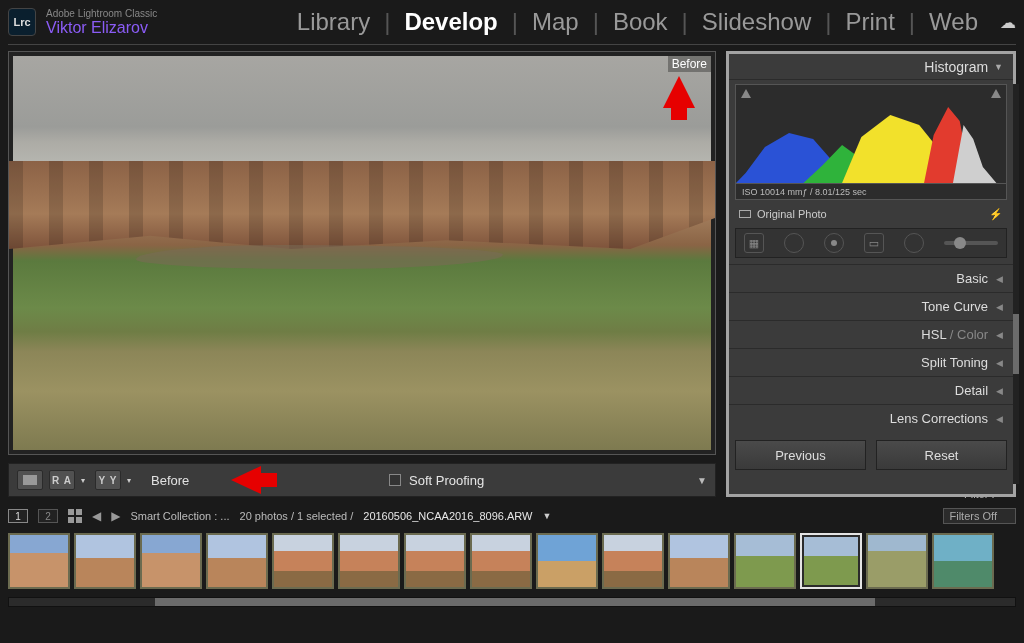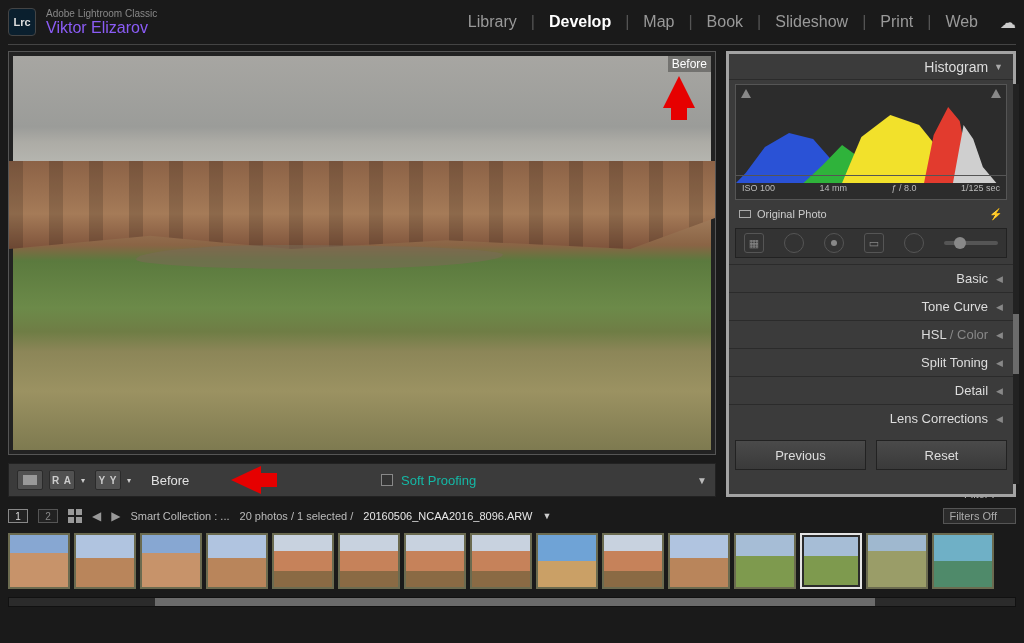--- a/index.html
+++ b/index.html
@@ -26,21 +26,21 @@
     border-radius: 4px;
     display: flex; align-items: center; justify-content: center;
     font-size: 11px; font-weight: 700;
     color: #ddd;
     margin-right: 10px;
   }
   .app-title-block { line-height: 1.1; flex: 0 0 auto; }
   .app-name { font-size: 10px; color: #888; }
   .user-name { font-size: 16px; color: #8b5cf6; }
   .head-spacer { flex: 1; }
-  .module-nav { display: flex; gap: 0; align-items: center; font-size: 16px; color: #999; }
+  .module-nav { display: flex; gap: 0; align-items: center; font-size: 24px; color: #999; }
   .module-nav .sep { color: #555; padding: 0 8px; }
   .module-nav .mod { padding: 0 6px; cursor: pointer; }
   .module-nav .mod.active { color: #fff; font-weight: 600; }
   .cloud-icon { margin-left: 16px; color: #ccc; font-size: 16px; }
   .header-rule { height: 1px; background: #444; margin: 0 8px; }
 
   
   .main {
     display: flex;
     padding: 6px 8px 0 8px;
@@ -139,23 +139,23 @@
     border-top: 14px solid transparent;
     border-bottom: 14px solid transparent;
     border-right: 30px solid #e60000;
     position: absolute; left: 222px; top: 2px;
   }
   .arrow-left::after {
     content: ''; position: absolute; left: 28px; top: -7px;
     width: 18px; height: 14px; background: #e60000;
   }
   .soft-proof {
-    position: absolute; left: 372px;
+    position: absolute; left: 380px;
     display: flex; align-items: center; gap: 8px;
-    font-size: 13px; color: #14b8a6;
+    font-size: 13px; color: #e5e5e5;
   }
   .checkbox {
     width: 12px; height: 12px; border: 1px solid #888; background: #333;
   }
   .under-caret { margin-left: auto; font-size: 10px; color: #bbb; cursor: pointer; }
 
   
   .panel-head {
     height: 26px;
     display: flex; justify-content: flex-end; align-items: center;
@@ -177,22 +177,22 @@
     width: 0; height: 0;
     border-left: 5px solid transparent;
     border-right: 5px solid transparent;
     border-bottom: 9px solid #888;
   }
   .clip-l { left: 5px; }
   .clip-r { right: 5px; }
   .histo-svg { position: absolute; left: 0; right: 0; bottom: 16px; height: 88px; width: 100%; }
   .histo-meta {
     position: absolute; left: 0; right: 0; bottom: 0;
-    height: 24px;
-    display: flex; justify-content: space-between;
+    height: 16px;
+    display: flex; 
     font-size: 9px; color: #bbb;
     padding: 0 6px;
     border-top: 1px solid #555;
     align-items: center;
   }
   .orig-row {
     margin: 4px 6px 0 6px;
     height: 20px; display: flex; align-items: center; justify-content: space-between;
     font-size: 11px; color: #ccc;
     padding: 0 4px;

